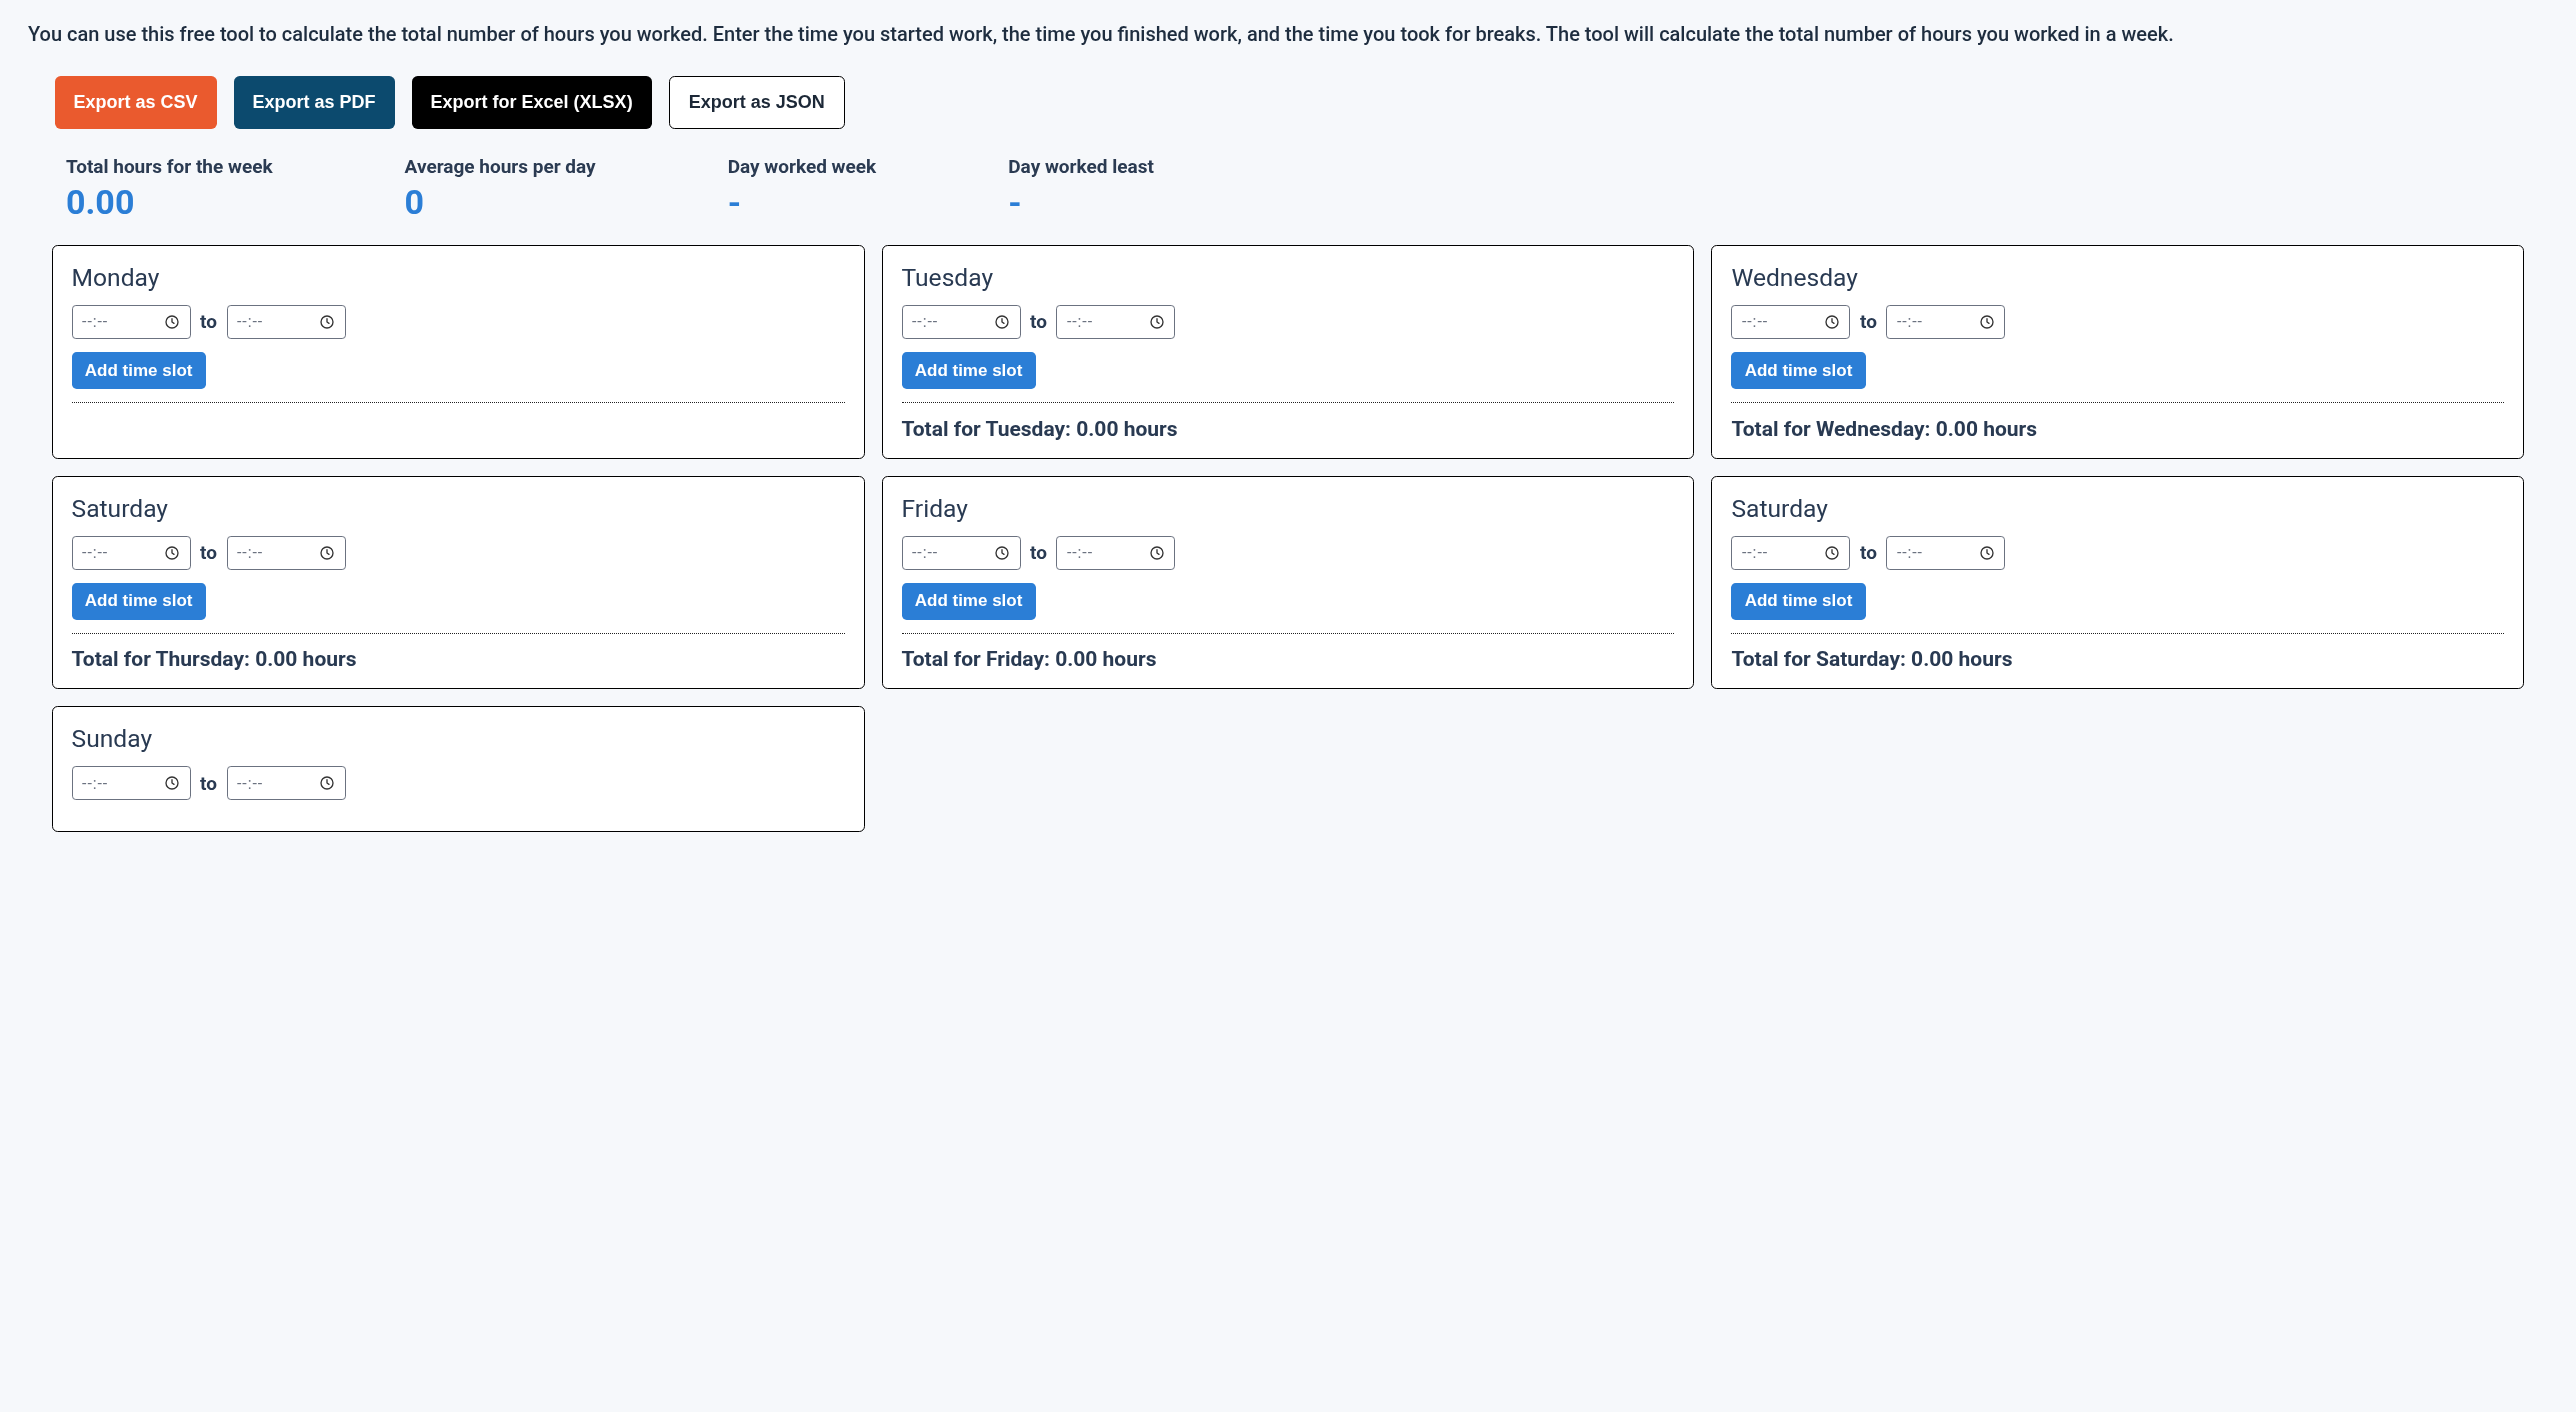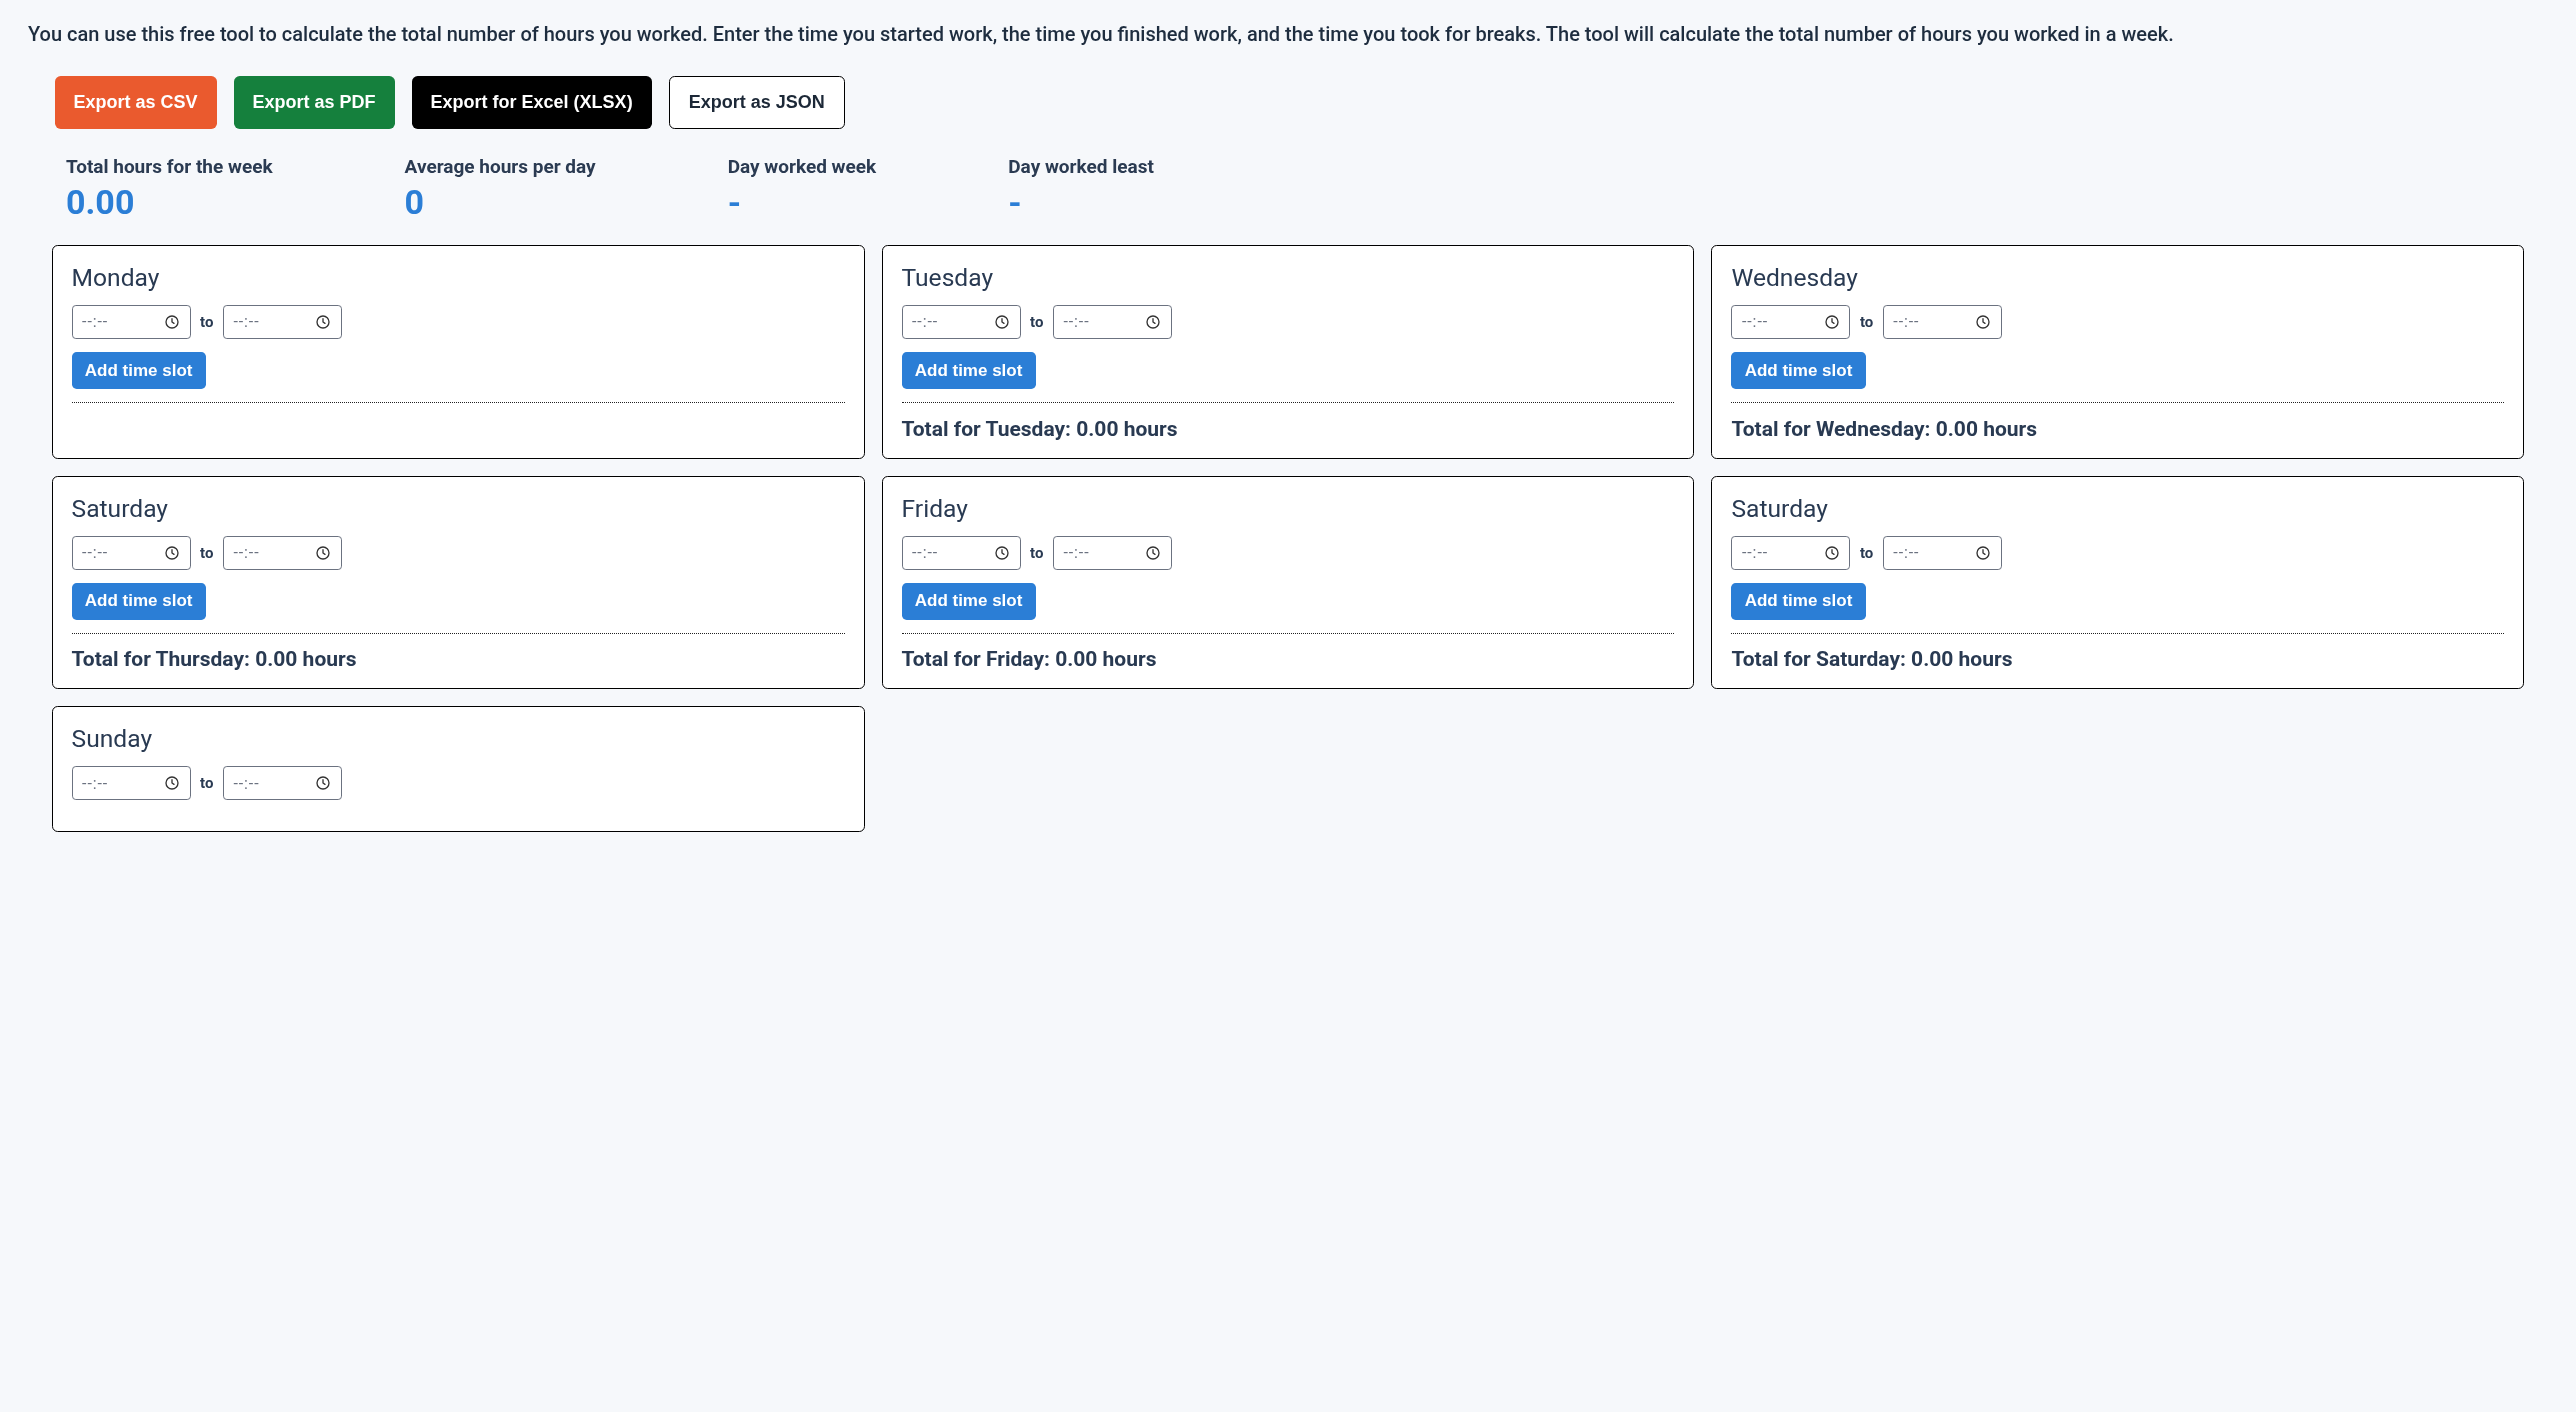--- a/index.html
+++ b/index.html
@@ -24,21 +24,21 @@
 }
 .btn {
   padding: 15px 19px;
   border-radius: 5.7px;
   font-size: 18px;
   font-weight: 600;
   cursor: pointer;
   border: none;
 }
 .btn-csv { background: #ea5a2e; color: #fff; }
-.btn-pdf { background: #15803d; color: #fff; }
+.btn-pdf { background: #0c4a6e; color: #fff; }
 .btn-xlsx { background: #000; color: #fff; }
 .btn-json { background: #fff; color: #1c2837; border: 1.9px solid #000; }
 .stats-row {
   display: flex;
   gap: 132px;
   margin-left: 38px;
   margin-bottom: 23px;
 }
 .stat { }
 .stat-label {
@@ -86,21 +86,21 @@
   width: 119px;
   height: 34px;
   font-size: 16px;
   color: #6b7280;
   background: #fff;
   cursor: text;
 }
 .time-placeholder { letter-spacing: 0.9px; }
 .clock-icon svg { display:block; }
 .to-label {
-  font-size: 15px;
+  font-size: 19px;
   font-weight: 700;
   color: #293a52;
 }
 .add-slot-btn {
   background: #2b7ed6;
   color: #fff;
   border: none;
   border-radius: 4.7px;
   padding: 8.5px 13.2px;
   font-size: 17px;

